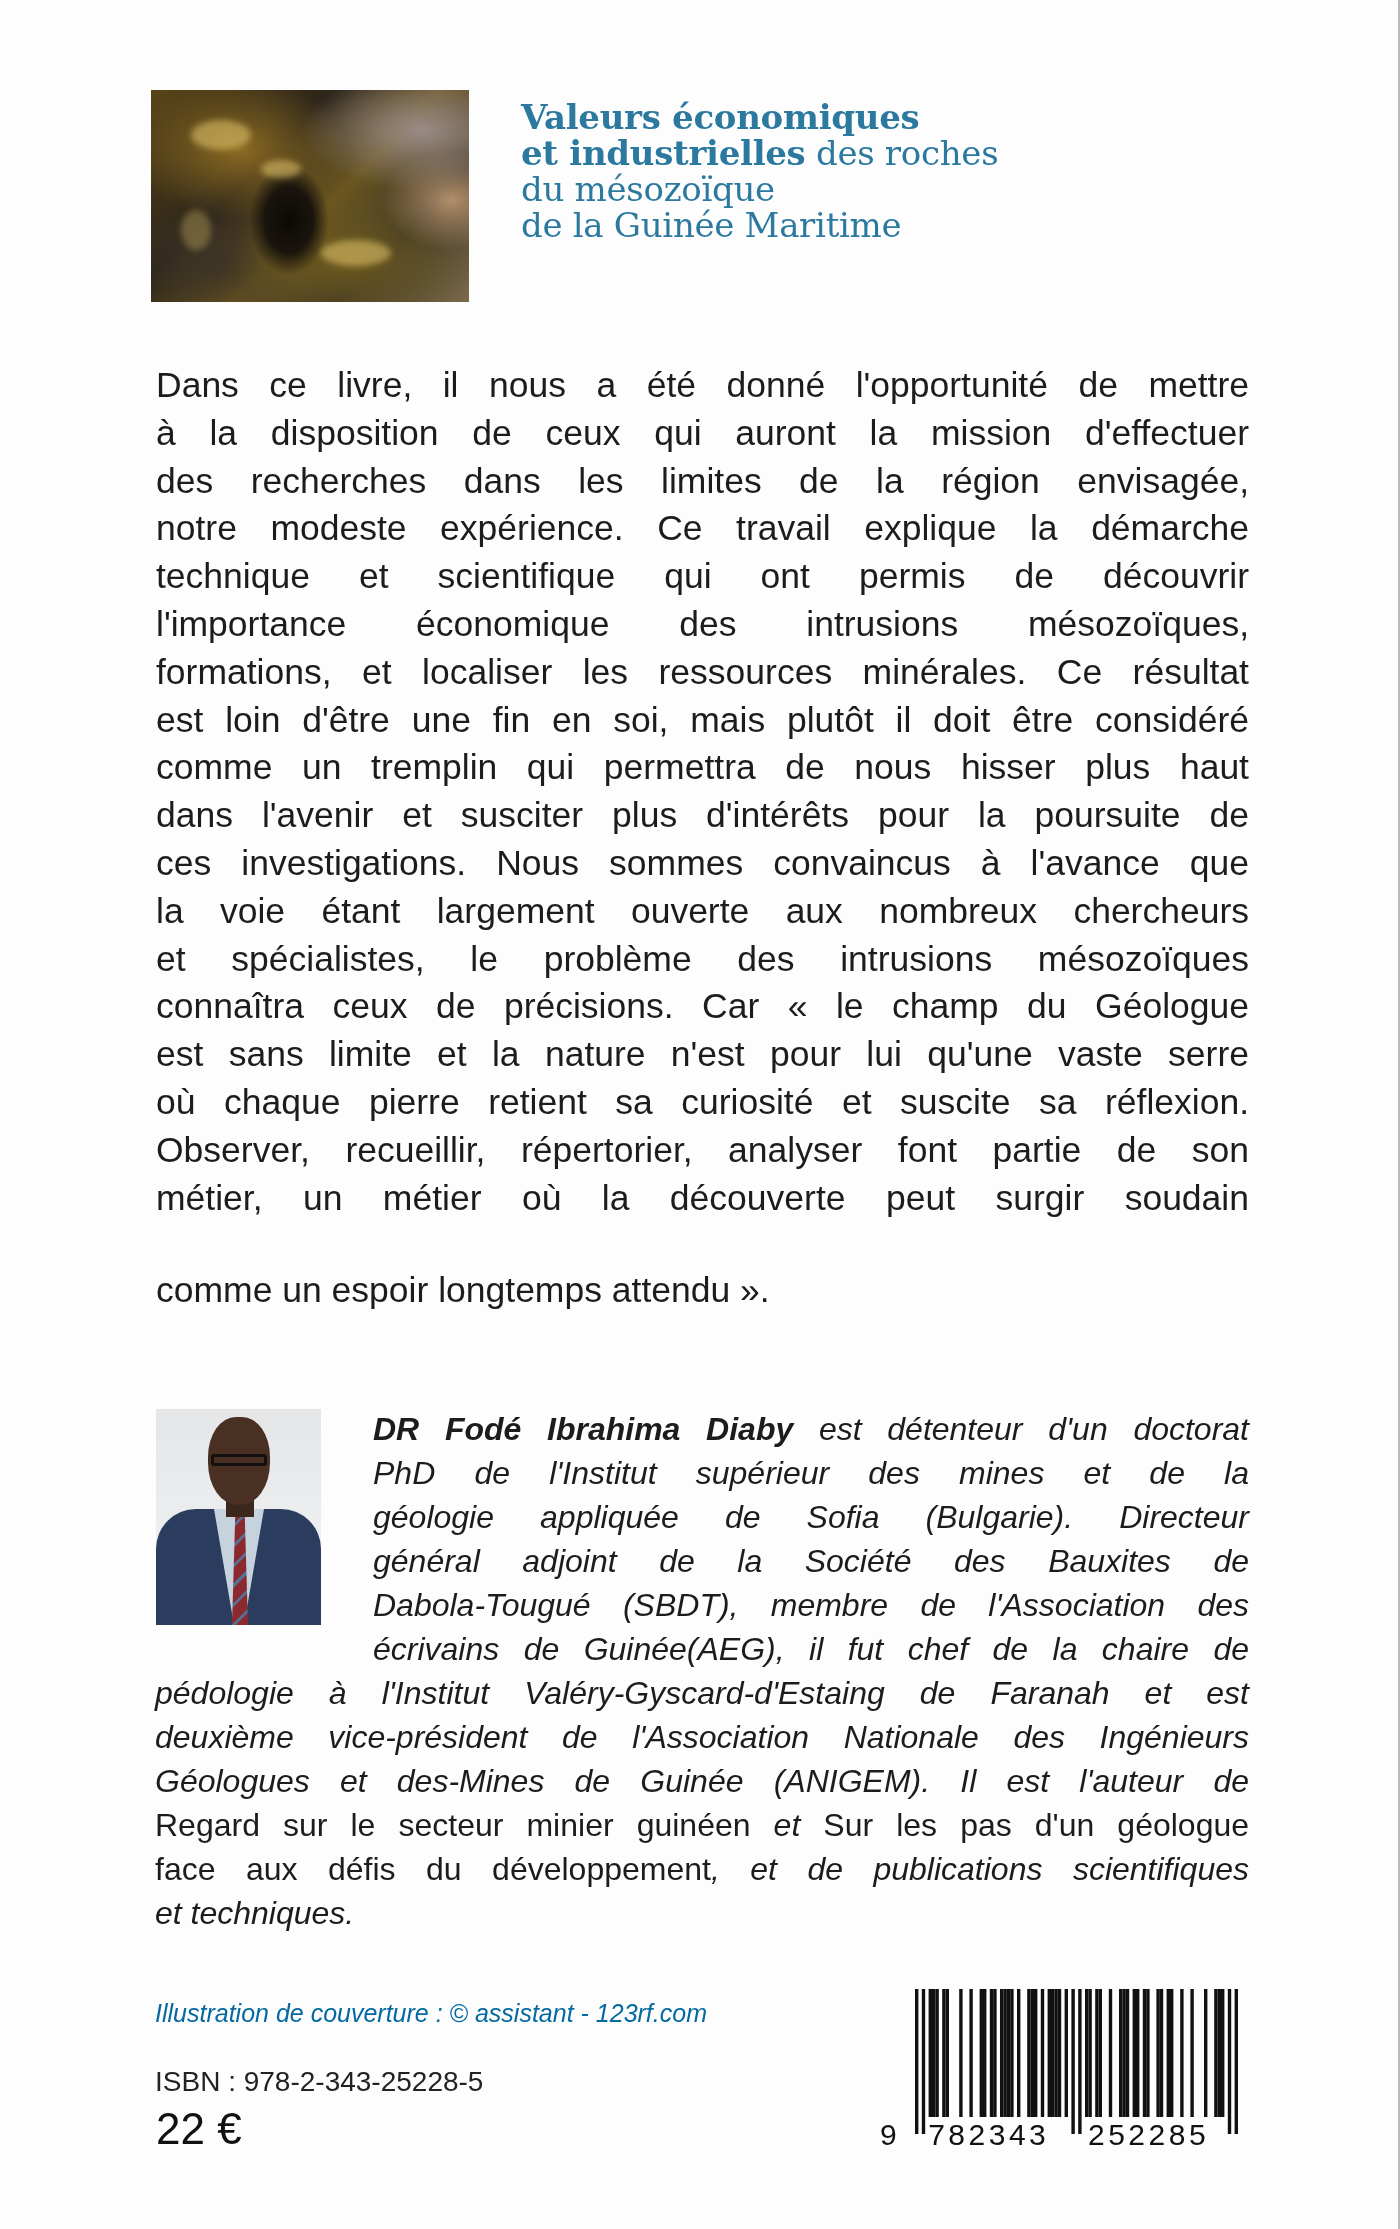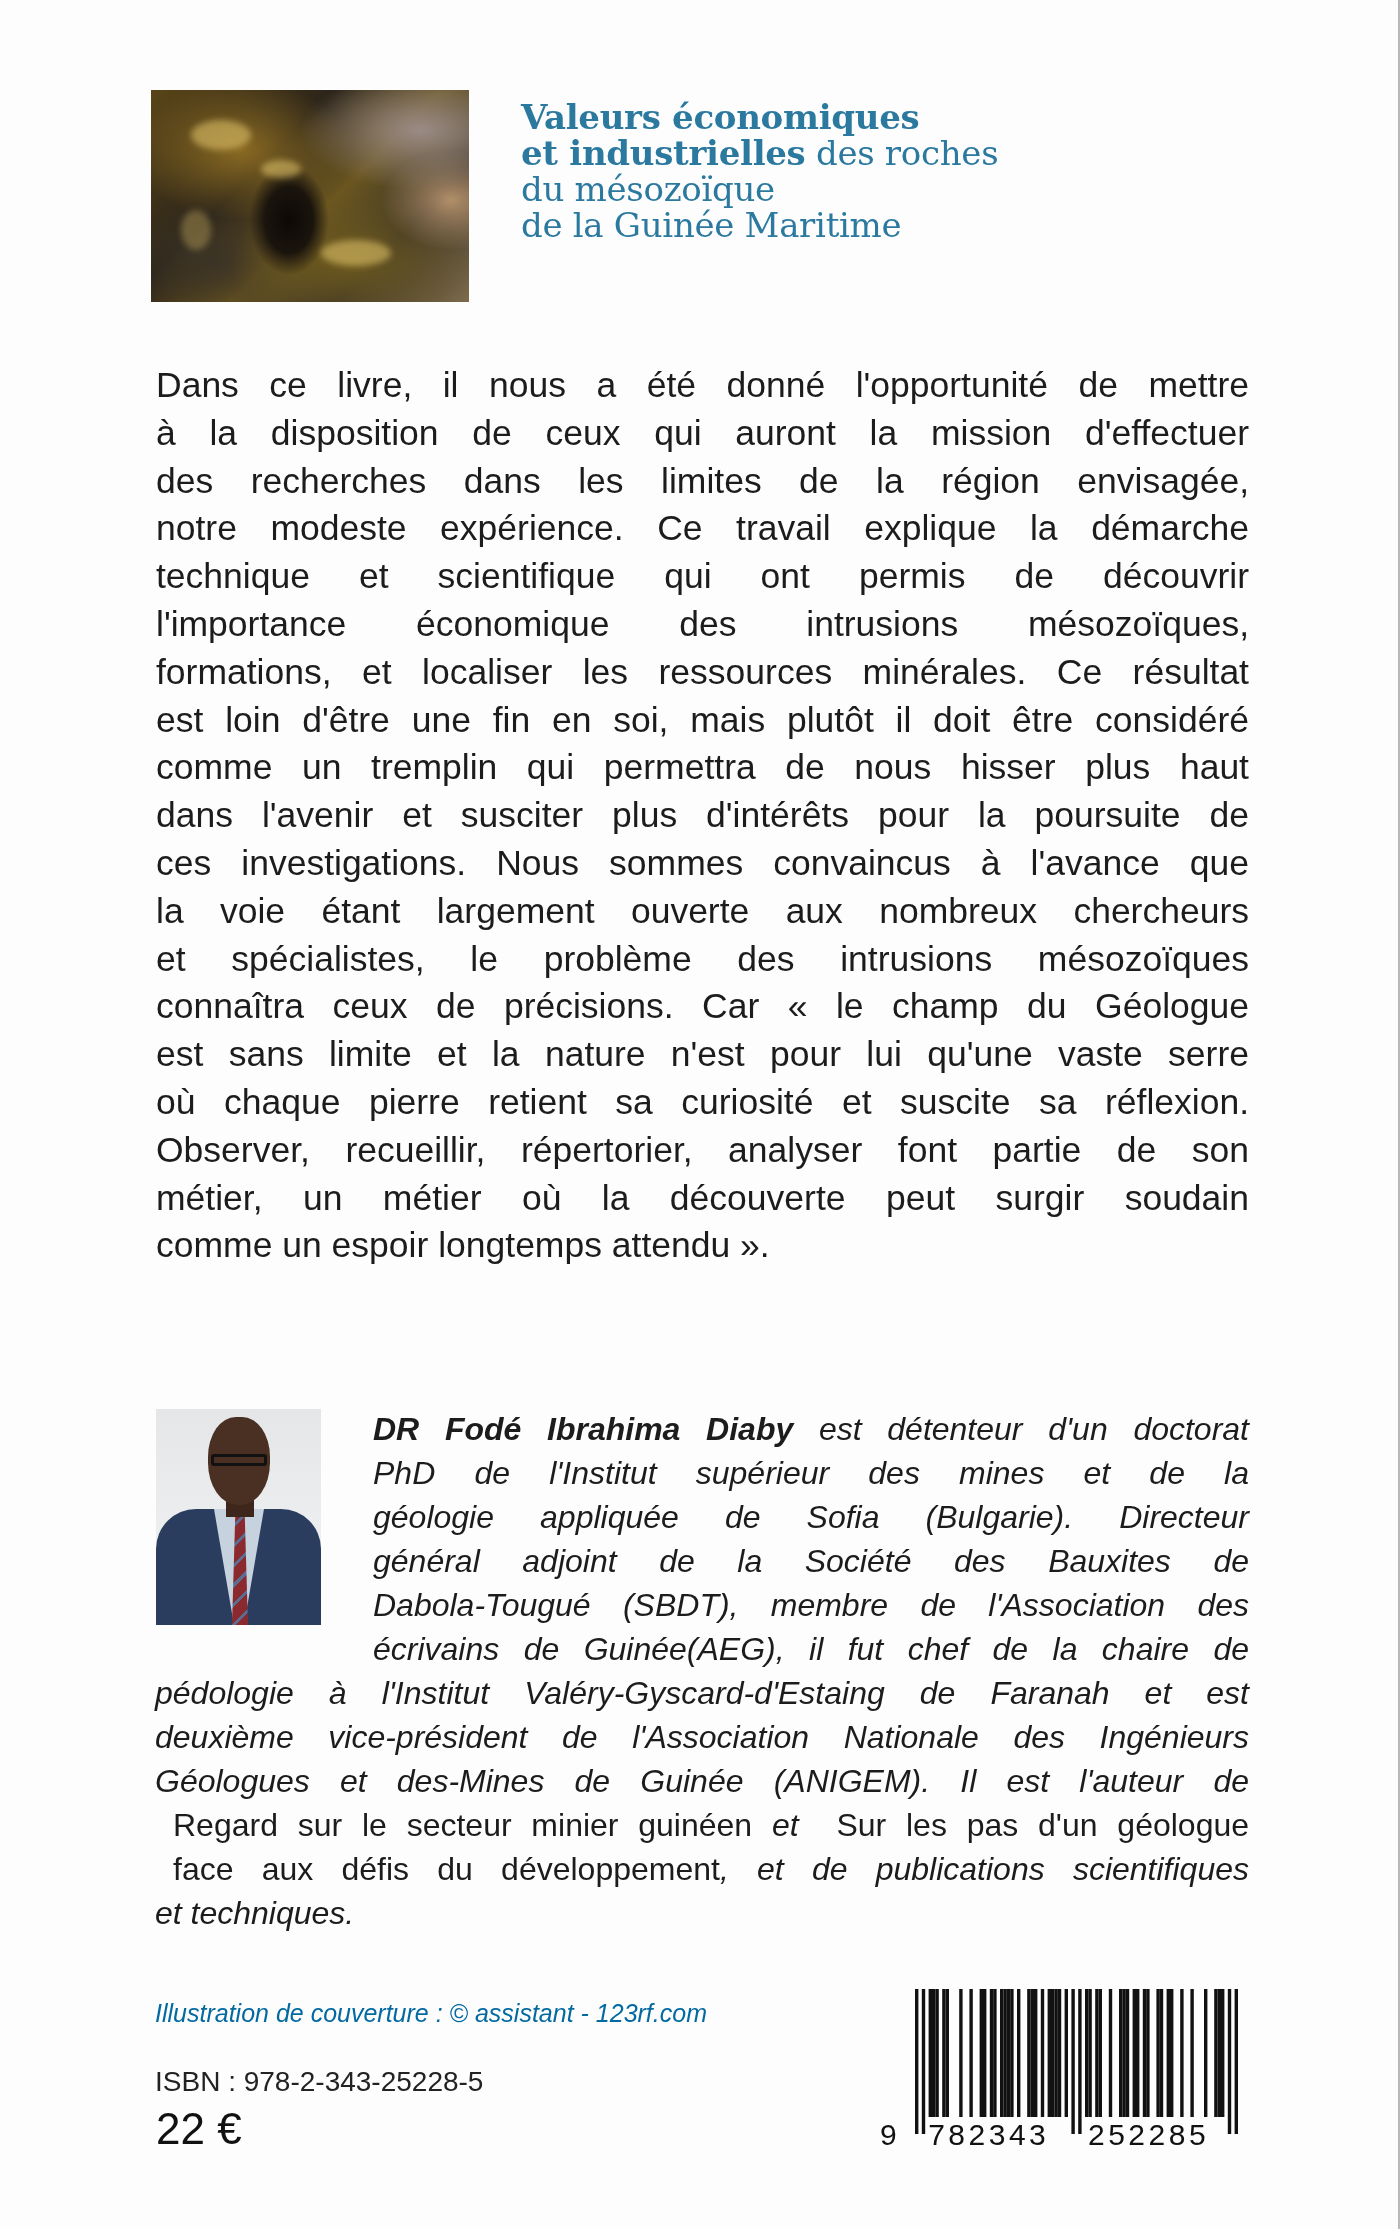--- a/index.html
+++ b/index.html
@@ -32,21 +32,21 @@
   }
   .title .bold { font-weight: bold; }
   .title .line { display: block; white-space: nowrap; }
 
   
   .blurb {
     position: absolute; left: 156px; top: 362px; width: 1093px;
     font-size: 35.5px; line-height: 47.8px; text-align: justify; color: #1c1c1c;
   }
   .blurb .ln { display: block; text-align: justify; text-align-last: justify; white-space: nowrap; height: 47.8px; }
-  .blurb .ln.last { text-align-last: left; }
+  .blurb .ln.last { text-align-last: left; margin-top: 45px; }
 
   
   .portrait {
     position: absolute; left: 156px; top: 1409px; width: 165px; height: 216px; overflow: hidden;
     background: linear-gradient(180deg, #e4e6e8 0%, #eceef0 60%, #e0e2e4 100%);
   }
   .portrait .head { position: absolute; left: 52px; top: 8px; width: 62px; height: 88px; border-radius: 45% 45% 48% 48%; background: #4a3023; }
   .portrait .glasses { position: absolute; left: 55px; top: 45px; width: 56px; height: 12px; border: 3px solid #111; border-radius: 3px; box-sizing: border-box; }
   .portrait .neck { position: absolute; left: 70px; top: 88px; width: 28px; height: 20px; background: #3d271c; }
   .portrait .suit { position: absolute; left: 0; top: 100px; width: 165px; height: 120px; background: #2a3d5f; border-radius: 40px 40px 0 0; }
@@ -54,21 +54,21 @@
   .portrait .tie { position: absolute; left: 76px; top: 108px; width: 16px; height: 108px; background: repeating-linear-gradient(135deg, #8b2a2e 0 6px, #5a6c8f 6px 9px, #8b2a2e 9px 14px); clip-path: polygon(20% 0, 80% 0, 100% 100%, 0 100%); }
 
   .bio {
     position: absolute; left: 155px; top: 1407px; width: 1094px;
     font-size: 32px; line-height: 44px; font-style: italic; color: #1c1c1c;
   }
   .bio .ln { display: block; white-space: nowrap; text-align: justify; text-align-last: justify; height: 44px; }
   .bio .ln.indent { margin-left: 218px; }
   .bio .ln.last { text-align-last: left; }
   .bio .b { font-weight: bold; }
-  .bio .up { font-style: normal; margin-left: 18px; }
+  .bio .up { font-style: normal; }
 
   
   .credit { position: absolute; left: 155px; top: 1999px; font-size: 25px; color: #0369a1; white-space: nowrap; font-style: italic; }
   .isbn { position: absolute; left: 155px; top: 2066px; font-size: 28px; color: #222; white-space: nowrap; }
   .price { position: absolute; left: 156px; top: 2104px; font-size: 44px; color: #111; white-space: nowrap; }
 
   .barcode { position: absolute; left: 878px; top: 1989px; width: 364px; height: 160px; }
   .barcode svg { display: block; }
 </style>
 </head>

